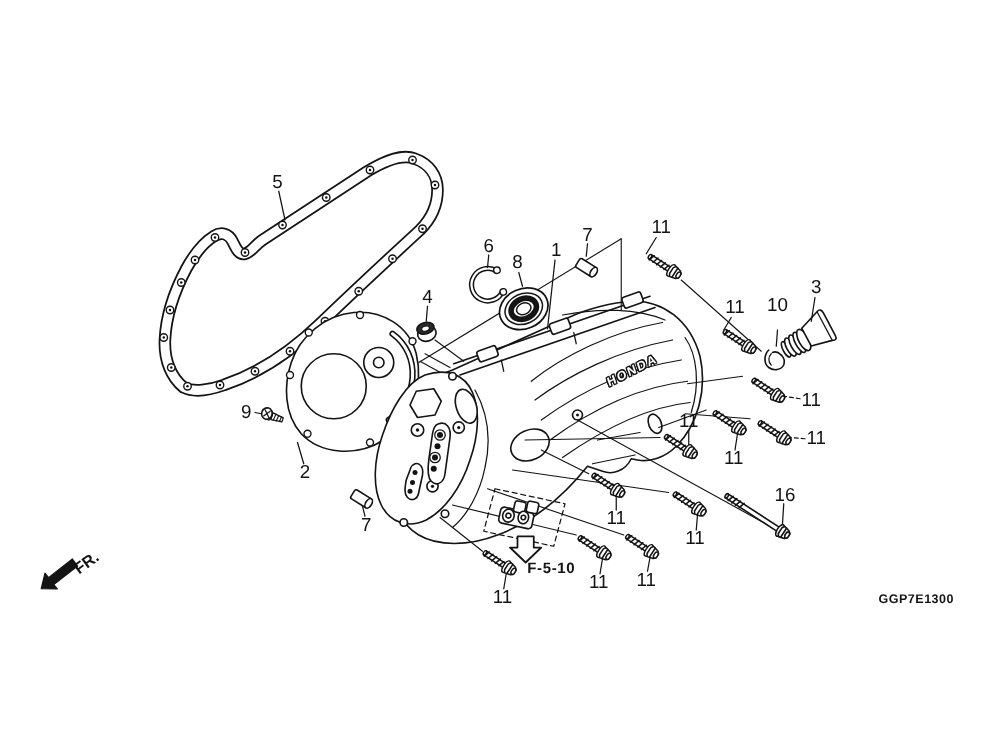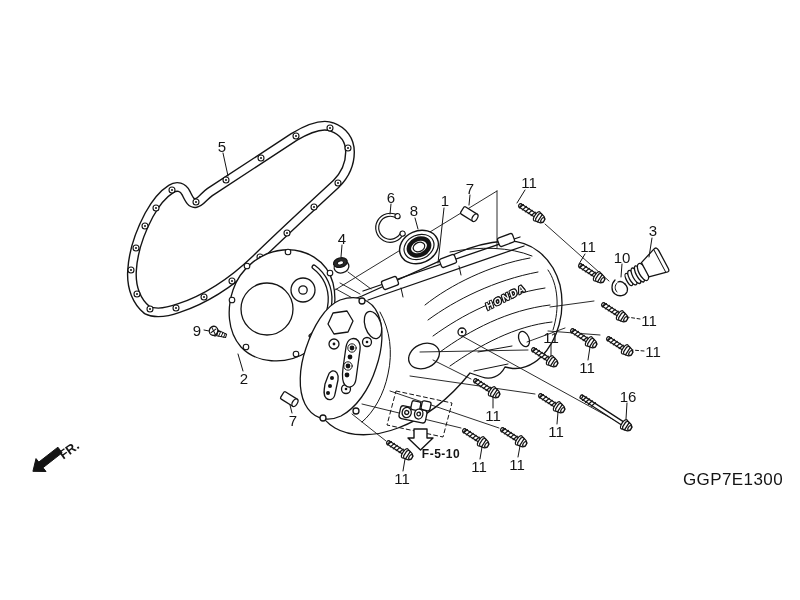--- a/index.html
+++ b/index.html
@@ -12,21 +12,21 @@
   .honda-logo{position:absolute;left:506px;top:297px;
       transform:translate(-50%,-50%) rotate(-27deg) skewX(-8deg);
       font-size:10px;font-weight:bold;letter-spacing:1.5px;color:#fff;
       text-shadow:-1px -1px 0 #141414,1px -1px 0 #141414,-1px 1px 0 #141414,1px 1px 0 #141414,
                   -1px 0 0 #141414,1px 0 0 #141414,0 1px 0 #141414,0 -1px 0 #141414;}
   .f510-label{position:absolute;left:441px;top:454px;transform:translate(-50%,-50%);
       font-size:12px;font-weight:bold;letter-spacing:.5px;}
   .fr-label{position:absolute;left:69px;top:450px;transform:translate(-50%,-50%) rotate(-36deg);
       font-size:13px;font-weight:bold;}
   .code-label{position:absolute;left:733px;top:480px;transform:translate(-50%,-50%);
-      font-size:17px;font-weight:400;letter-spacing:.4px;}
+      font-size:10px;font-weight:700;letter-spacing:.4px;}
 </style>
 </head>
 <body>
 
 <div class="stage">
 
 <svg width="800" height="600" viewBox="0 0 800 600">
   <defs>
     <g id="bolt" stroke="#141414" stroke-width="1.2" fill="none">
       <path d="M-21.5,-1.9 L-1,-1.9 L-1,1.9 L-21.5,1.9 Z" fill="#fff" stroke="none"></path>
@@ -344,21 +344,21 @@
         <span class="part-label" style="left: 197px; top: 330px;">9</span>
         <span class="part-label" style="left: 244px; top: 378px;">2</span>
         <span class="part-label" style="left: 342px; top: 238px;">4</span>
         <span class="part-label" style="left: 391px; top: 197px;">6</span>
         <span class="part-label" style="left: 414px; top: 210px;">8</span>
         <span class="part-label" style="left: 445px; top: 200px;">1</span>
         <span class="part-label" style="left: 470px; top: 188px;">7</span>
         <span class="part-label" style="left: 293px; top: 420px;">7</span>
         <span class="part-label" style="left: 529px; top: 182px;">11</span>
         <span class="part-label" style="left: 588px; top: 246px;">11</span>
-        <span class="part-label" style="left: 622px; top: 257px;">10</span>
+        <span class="part-label" style="left: 622px; top: 244px;">10</span>
         <span class="part-label" style="left: 653px; top: 230px;">3</span>
         <span class="part-label" style="left: 649px; top: 320px;">11</span>
         <span class="part-label" style="left: 653px; top: 351px;">11</span>
         <span class="part-label" style="left: 551px; top: 337px;">11</span>
         <span class="part-label" style="left: 587px; top: 367px;">11</span>
         <span class="part-label" style="left: 493px; top: 415px;">11</span>
         <span class="part-label" style="left: 556px; top: 431px;">11</span>
         <span class="part-label" style="left: 628px; top: 396px;">16</span>
         <span class="part-label" style="left: 479px; top: 466px;">11</span>
         <span class="part-label" style="left: 517px; top: 464px;">11</span>

